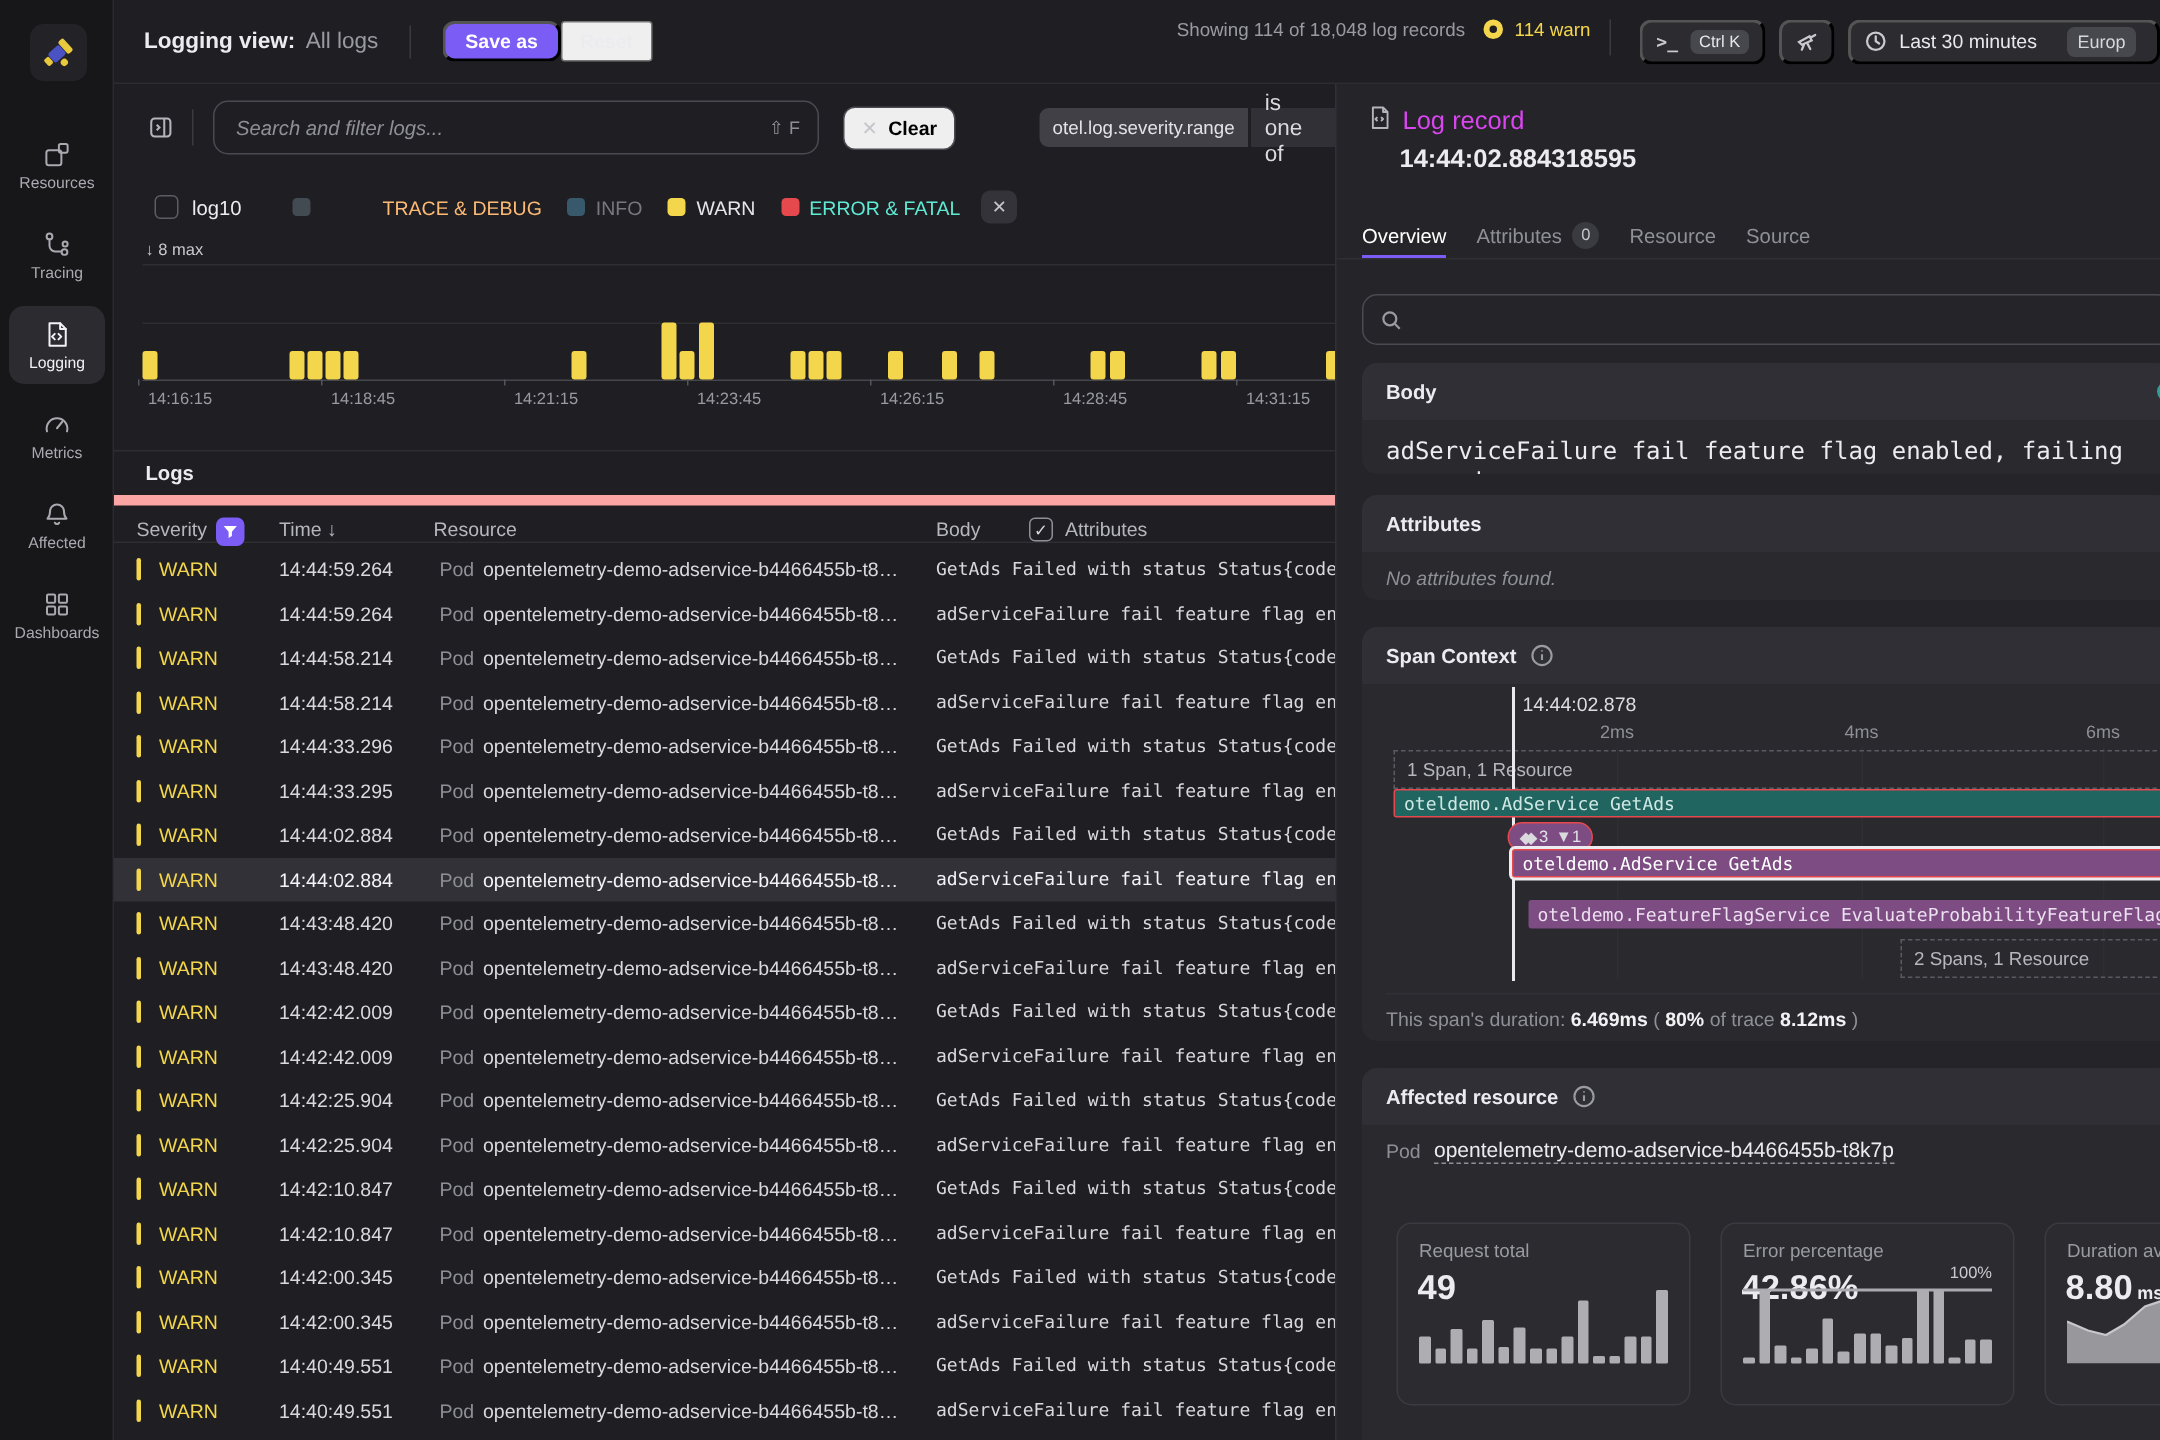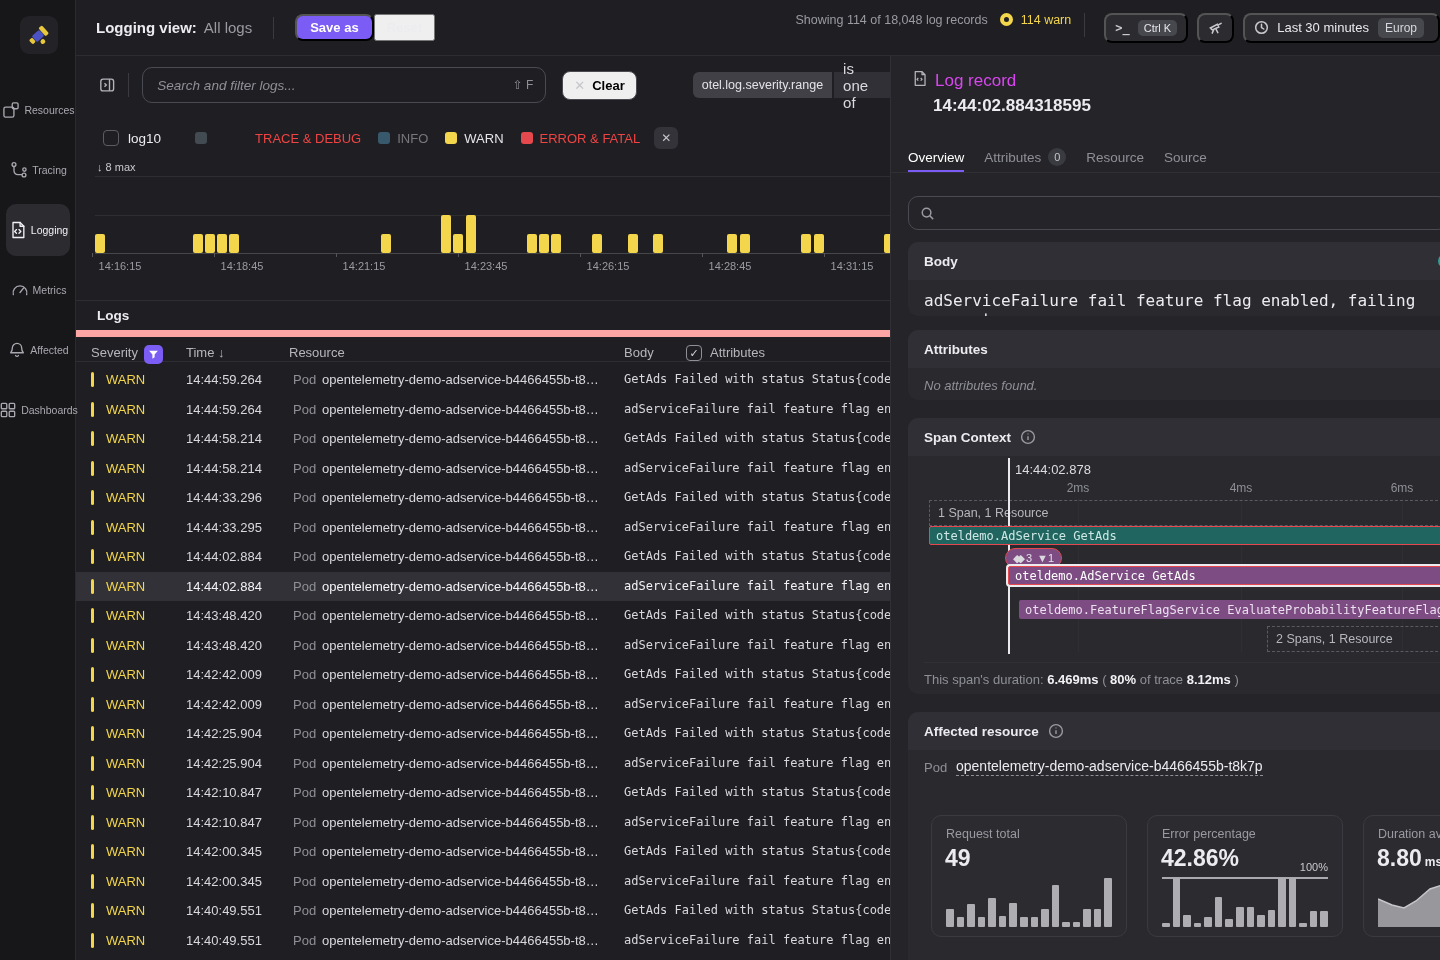--- a/index.html
+++ b/index.html
@@ -5,40 +5,40 @@
   html,body{margin:0;padding:0;background:#0e0e10;}
   *{box-sizing:border-box;}
   .screen{position:relative;width:1440px;height:960px;overflow:hidden;background:#1F1F23;
     font-family:"Liberation Sans",sans-serif;color:#ECECF0;-webkit-font-smoothing:antialiased;}
   svg{display:block;}
 
   
   .sidebar{position:absolute;left:0;top:0;width:76px;height:960px;background:#17171A;border-right:1px solid #2A2A2F;}
   .logo{position:absolute;left:20px;top:16px;width:38px;height:38px;border-radius:9px;background:#232327;display:flex;align-items:center;justify-content:center;}
   .nav{position:absolute;left:0;top:84px;width:76px;display:flex;flex-direction:column;align-items:center;gap:8px;}
-  .nav-item{width:64px;height:52px;border-radius:10px;display:flex;flex-direction:row;align-items:center;justify-content:center;gap:3px;color:#A9A9B0;cursor:pointer;}
+  .nav-item{width:64px;height:52px;border-radius:10px;display:flex;flex-direction:column;align-items:center;justify-content:center;gap:3px;color:#A9A9B0;cursor:pointer;}
   .nav-item.active{background:#2B2B30;color:#F2F2F5;}
   .nav-item .nv-label{font-size:10.5px;}
   .nav-item svg{width:20px;height:20px;stroke:currentColor;fill:none;stroke-width:1.6;stroke-linecap:round;stroke-linejoin:round;}
 
   
   .topbar{position:absolute;left:76px;top:0;right:0;height:56px;border-bottom:1px solid #2C2C31;display:flex;align-items:center;}
   .tb-title{font-size:15px;font-weight:700;margin-left:20px;}
   .tb-view{font-size:15px;color:#9A9AA2;margin-left:7px;}
   .vdiv{width:1px;height:22px;background:#3A3A40;margin:0 21px;}
   .btn-primary{height:27px;padding:0 13px;border-radius:8px;background:#7B5CF5;color:#fff;font-size:13px;font-weight:700;display:flex;align-items:center;cursor:pointer;}
   .btn-ghost{height:27px;padding:0 11px;font-size:13px;font-weight:700;color:#ECECF0;display:flex;align-items:center;cursor:pointer;}
   .tb-right{margin-left:auto;display:flex;align-items:flex-start;}
   .showing{font-size:12.5px;color:#9A9AA2;}
   .warn-donut{width:13px;height:13px;border:4px solid #F3D64B;border-radius:50%;margin:0 8px 0 12px;}
   .warn-count{font-size:12.5px;color:#F3D64B;}
   .tb-div{width:1px;height:24px;background:#3A3A40;margin:0 10px 0 13px;}
   .chip-btn{height:30px;border-radius:8px;background:#2B2B30;display:flex;align-items:center;padding:0 9px;margin-left:9px;cursor:pointer;font-size:12.5px;color:#D6D6DC;}
   .kbd{background:#47474E;color:#E6E6EB;border-radius:5px;font-size:11px;padding:2px 6px;margin-left:8px;}
-  .tz-chip{background:#47474E;color:#D6D6DC;border-radius:5px;font-size:12px;padding:3px 7px;margin-left:9px;white-space:nowrap;}
+  .tz-chip{background:#47474E;color:#D6D6DC;border-radius:5px;font-size:12px;padding:3px 7px;margin-left:20px;white-space:nowrap;}
   .tb-icon{width:15px;height:15px;stroke:#C9C9CF;fill:none;stroke-width:1.6;stroke-linecap:round;}
   .term-glyph{font-family:"DejaVu Sans Mono",monospace;font-size:12px;color:#C9C9CF;font-weight:700;}
 
   
   .main{position:absolute;left:76px;top:56px;width:814px;height:904px;overflow:hidden;}
   .filterbar{position:absolute;left:0;top:6px;right:0;height:46px;display:flex;align-items:center;padding-left:23px;}
   .collapse-ic{width:18px;height:18px;stroke:#B4B4BB;fill:none;stroke-width:1.5;cursor:pointer;}
   .fb-div{width:1px;height:24px;background:#3A3A40;margin:0 13px;}
   .search{position:relative;width:440px;height:36px;border:1px solid #4A4A52;border-radius:10px;display:flex;align-items:center;padding:0 12px;background:transparent;}
   .search input{flex:1;background:transparent;border:0;outline:0;color:#ECECF0;font-size:13.5px;font-style:italic;font-family:"Liberation Sans",sans-serif;}
@@ -110,21 +110,21 @@
   .wf-dur{position:absolute;left:16px;top:254px;font-size:13px;color:#8F8F97;}
   .wf-dur b{color:#F2F2F5;font-weight:700;}
 
   
   .pod-lbl{position:absolute;left:16px;top:48px;font-size:13px;color:#8F8F97;}
   .pod-link{position:absolute;left:48px;top:46px;font-size:14px;color:#ECECF0;border-bottom:1px dashed #8F8F97;padding-bottom:1px;cursor:pointer;}
   .stat{position:absolute;top:103px;width:196px;height:122px;background:#2B2B30;border:1px solid #3A3A40;border-radius:10px;}
   .stat .s-lbl{position:absolute;left:14px;top:11px;font-size:12.5px;color:#9A9AA2;white-space:nowrap;}
   .stat .s-val{position:absolute;left:13px;top:29px;font-size:23px;font-weight:700;}
   .stat .s-unit{font-size:12px;font-weight:700;margin-left:3px;}
-  .s-chart{position:absolute;left:14px;right:14px;bottom:9px;height:50px;}
+  .s-chart{position:absolute;left:14px;right:14px;bottom:27px;height:50px;}
   .s-bars{position:absolute;inset:0;display:flex;align-items:flex-end;gap:3px;}
   .s-bars i{flex:1;background:#ADADB2;border-radius:1px;display:block;}
   .ref-line{position:absolute;left:0;right:0;top:0;height:1.5px;background:#A9A9AF;}
   .ref-lbl{position:absolute;right:0;top:-16px;font-size:11px;color:#C9C9CF;}
 </style>
 </head>
 <body>
 
 <div class="screen">
 
@@ -261,33 +261,33 @@
       <div class="fchips">
         <span class="fchip-k">otel.log.severity.range</span>
         <span class="fchip-o">is one of</span>
       </div>
     </div>
 
     <div class="legendrow">
       <span class="cbox"></span>
       <span class="series-lbl">log10</span>
       <div class="legend" id="legend">
-          <span class="lg-item" style="color: #ef4444; gap: 48px;">
+          <span class="lg-item" style="color: #fdba74; gap: 48px;">
             <span class="lg-sq" style="background: rgb(94, 111, 120); opacity: 0.55;"></span>
             <span>TRACE &amp; DEBUG</span>
           </span>
           <span class="lg-item" style="color: rgb(119, 119, 126);">
             <span class="lg-sq" style="background: rgb(77, 137, 168); opacity: 0.55;"></span>
             <span>INFO</span>
           </span>
           <span class="lg-item" style="color: rgb(230, 230, 234);">
             <span class="lg-sq" style="background: rgb(243, 214, 75); opacity: 1;"></span>
             <span>WARN</span>
           </span>
-          <span class="lg-item" style="color: #ef4444;">
+          <span class="lg-item" style="color: #5eead4;">
             <span class="lg-sq" style="background: rgb(229, 72, 77); opacity: 1;"></span>
             <span>ERROR &amp; FATAL</span>
           </span>
         </div>
       <span class="lg-x">
           <span>✕</span>
         </span>
     </div>
 
     <div class="chart" id="histo">

